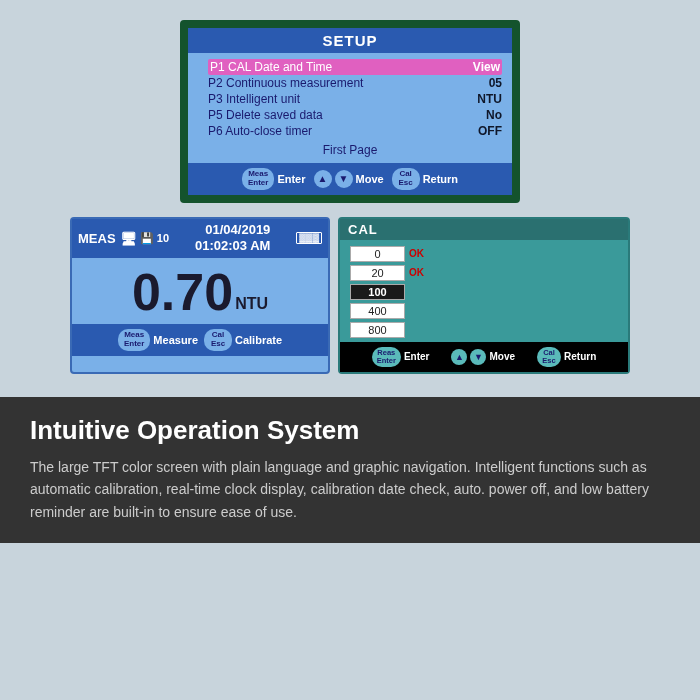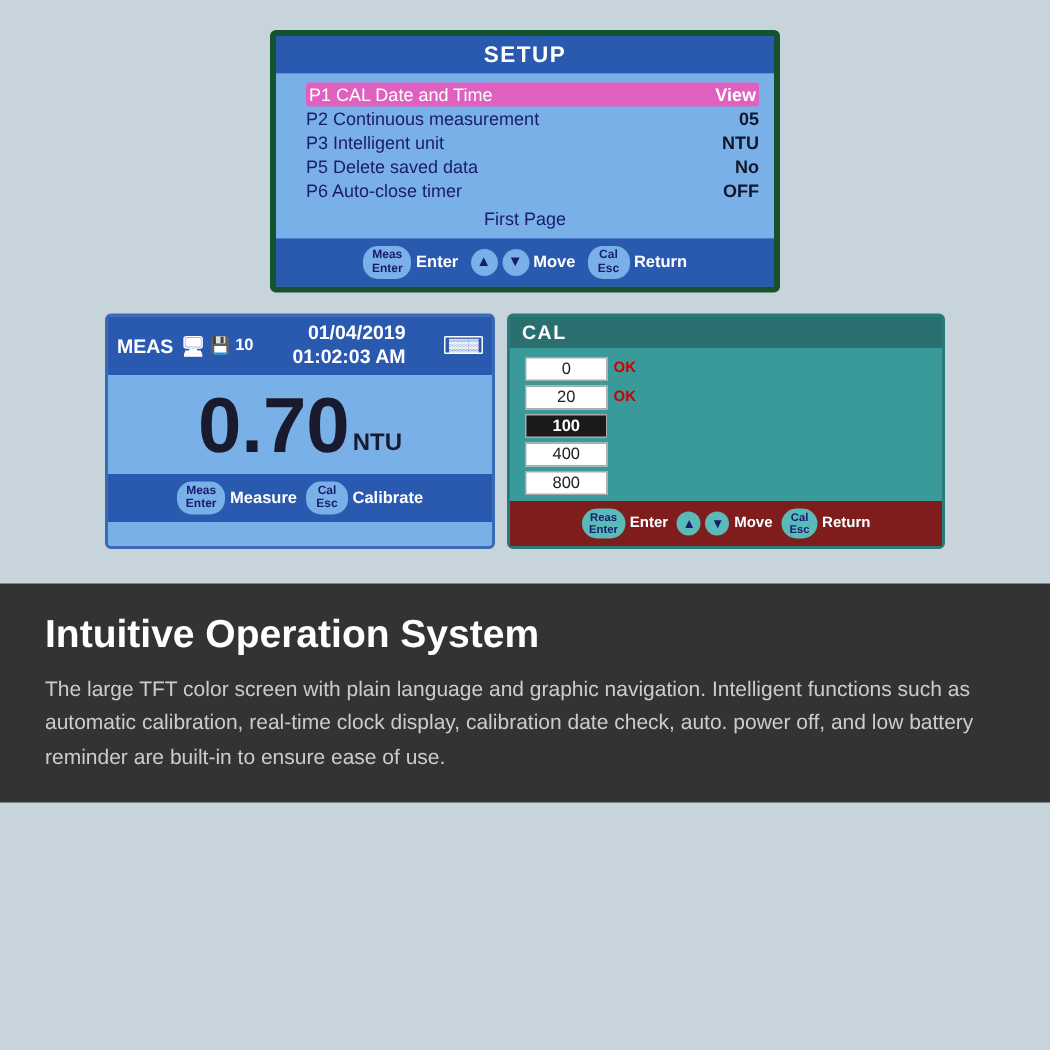--- a/index.html
+++ b/index.html
@@ -15,21 +15,21 @@
       background: #c8d4dc;
       padding: 20px 60px 15px 60px;
       display: flex;
       flex-direction: column;
       align-items: center;
     }
 
     
     .setup-panel {
       background: #5b8fd4;
-      border: 4px solid #14532d;
+      border: 8px solid #14532d;
       border-radius: 4px;
       width: 340px;
       padding: 0;
       margin-bottom: 14px;
     }
     .setup-title {
       background: #2a5ab0;
       color: white;
       text-align: center;
       font-weight: bold;
@@ -224,25 +224,25 @@
       background: #1a1a1a;
       color: white;
       font-weight: bold;
     }
     .cal-ok {
       font-size: 10px;
       color: #cc0000;
       font-weight: bold;
     }
     .cal-buttons {
-      background: #7f1d1d;
-      display: flex;
-      justify-content: center;
-      align-items: center;
-      gap: 6px;
+      background: #000000;
+      display: flex;
+      justify-content: center;
+      align-items: center;
+      gap: 22px;
       padding: 5px 8px;
     }
     .btn-oval-teal {
       background: #5ababa;
       border-radius: 10px;
       padding: 2px 5px;
       font-size: 9px;
       color: #1a1a6e;
       font-weight: bold;
       line-height: 1.2;

